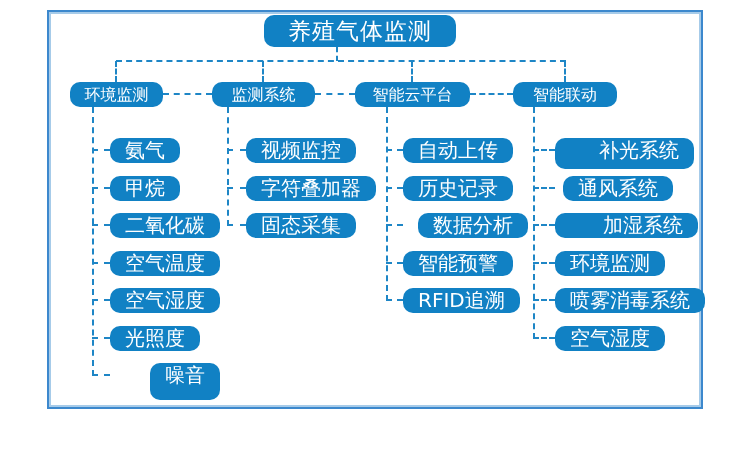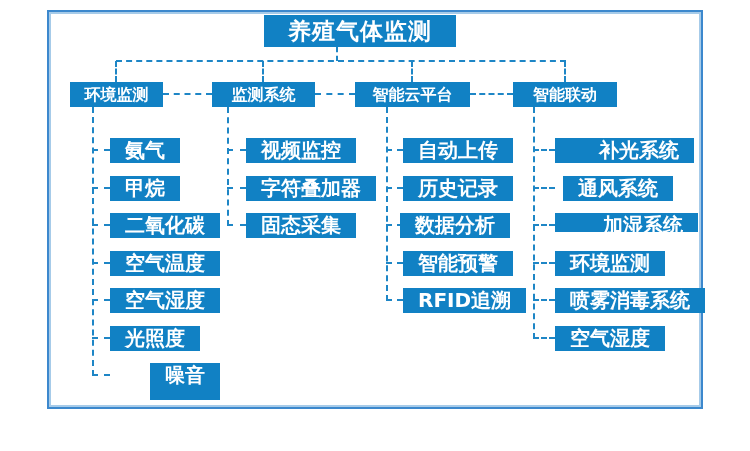--- a/index.html
+++ b/index.html
@@ -15,21 +15,21 @@
     font-family:"DejaVu Sans","Liberation Sans",sans-serif;
     overflow:hidden;
   }
   .frame{
     position:absolute;left:47px;top:10px;width:652px;height:395px;
     border:2px solid var(--frame);
     box-shadow:inset 0 0 0 2px var(--frame-inner);
   }
   .node{
     position:absolute;background:var(--node);color:var(--text);
-    font-weight:bold;text-align:center;white-space:nowrap;
+    font-weight:normal;text-align:center;white-space:nowrap;border-radius:10px;
   }
   .title{
     left:264px;top:15px;width:192px;height:32px;line-height:32px;
     font-size:23px;letter-spacing:1px;
   }
   .branch{height:25px;line-height:25px;font-size:16px;text-align:center;}
   .b0{left:70px;top:82px;width:93px;}
   .b1{left:212px;top:82px;width:103px;}
   .b2{left:355px;top:82px;width:115px;}
   .b3{left:513px;top:82px;width:104px;}
@@ -90,31 +90,31 @@
     <div class="hline" style="left: 227px; top: 186.5px; width: 19px;"></div>
     <div class="node leaf" style="left: 246px; top: 175.5px; height: 25px;">字符叠加器</div>
     <div class="hline" style="left: 227px; top: 224px; width: 19px;"></div>
     <div class="node leaf" style="left: 246px; top: 213px; height: 25px;">固态采集</div>
     <div class="vline" style="left: 386px; top: 107px; height: 194px;"></div>
     <div class="hline" style="left: 386px; top: 149px; width: 17px;"></div>
     <div class="node leaf" style="left: 403px; top: 138px; height: 25px;">自动上传</div>
     <div class="hline" style="left: 386px; top: 186.5px; width: 17px;"></div>
     <div class="node leaf" style="left: 403px; top: 175.5px; height: 25px;">历史记录</div>
     <div class="hline" style="left: 386px; top: 224px; width: 17px;"></div>
-    <div class="node leaf" style="left: 400px; top: 213px; height: 25px;">数据分析</div>
+    <div class="node leaf" style="left: 418px; top: 213px; height: 25px;">数据分析</div>
     <div class="hline" style="left: 386px; top: 261.5px; width: 17px;"></div>
     <div class="node leaf" style="left: 403px; top: 250.5px; height: 25px;">智能预警</div>
     <div class="hline" style="left: 386px; top: 299px; width: 17px;"></div>
     <div class="node leaf" style="left: 403px; top: 288px; height: 25px;">RFID追溯</div>
     <div class="vline" style="left: 533px; top: 107px; height: 231.5px;"></div>
     <div class="hline" style="left: 533px; top: 149px; width: 22px;"></div>
-    <div class="node leaf" style="left: 555px; top: 138px; height: 25px; padding-left: 44px;">补光系统</div>
+    <div class="node leaf" style="left: 555px; top: 138px; height: 31px; padding-left: 44px;">补光系统</div>
     <div class="hline" style="left: 533px; top: 186.5px; width: 22px;"></div>
     <div class="node leaf" style="left: 555px; top: 175.5px; height: 25px; margin-left: 8px;">通风系统</div>
     <div class="hline" style="left: 533px; top: 224px; width: 22px;"></div>
-    <div class="node leaf" style="left: 555px; top: 213px; height: 19px; padding-left: 48px;">加湿系统</div>
+    <div class="node leaf" style="left: 555px; top: 213px; height: 25px; padding-left: 48px;">加湿系统</div>
     <div class="hline" style="left: 533px; top: 261.5px; width: 22px;"></div>
     <div class="node leaf" style="left: 555px; top: 250.5px; height: 25px;">环境监测</div>
     <div class="hline" style="left: 533px; top: 299px; width: 22px;"></div>
     <div class="node leaf" style="left: 555px; top: 288px; height: 25px;">喷雾消毒系统</div>
     <div class="hline" style="left: 533px; top: 336.5px; width: 22px;"></div>
     <div class="node leaf" style="left: 555px; top: 325.5px; height: 25px;">空气湿度</div>
   </div>
 
 </body></html>

